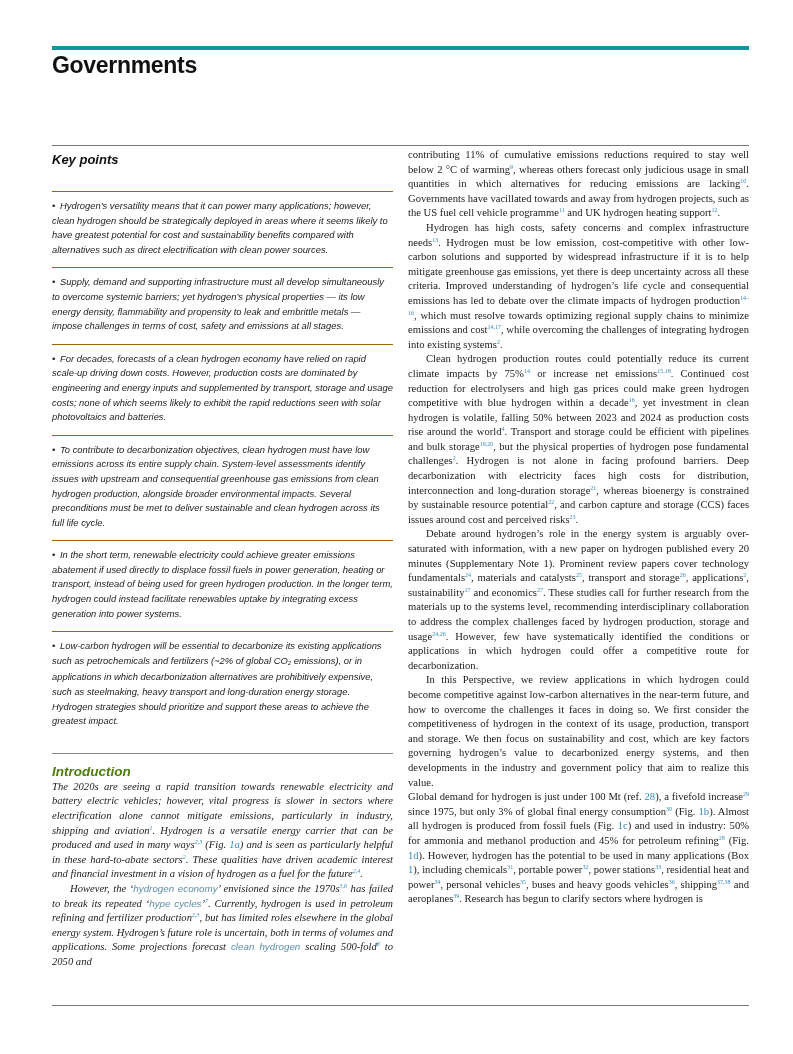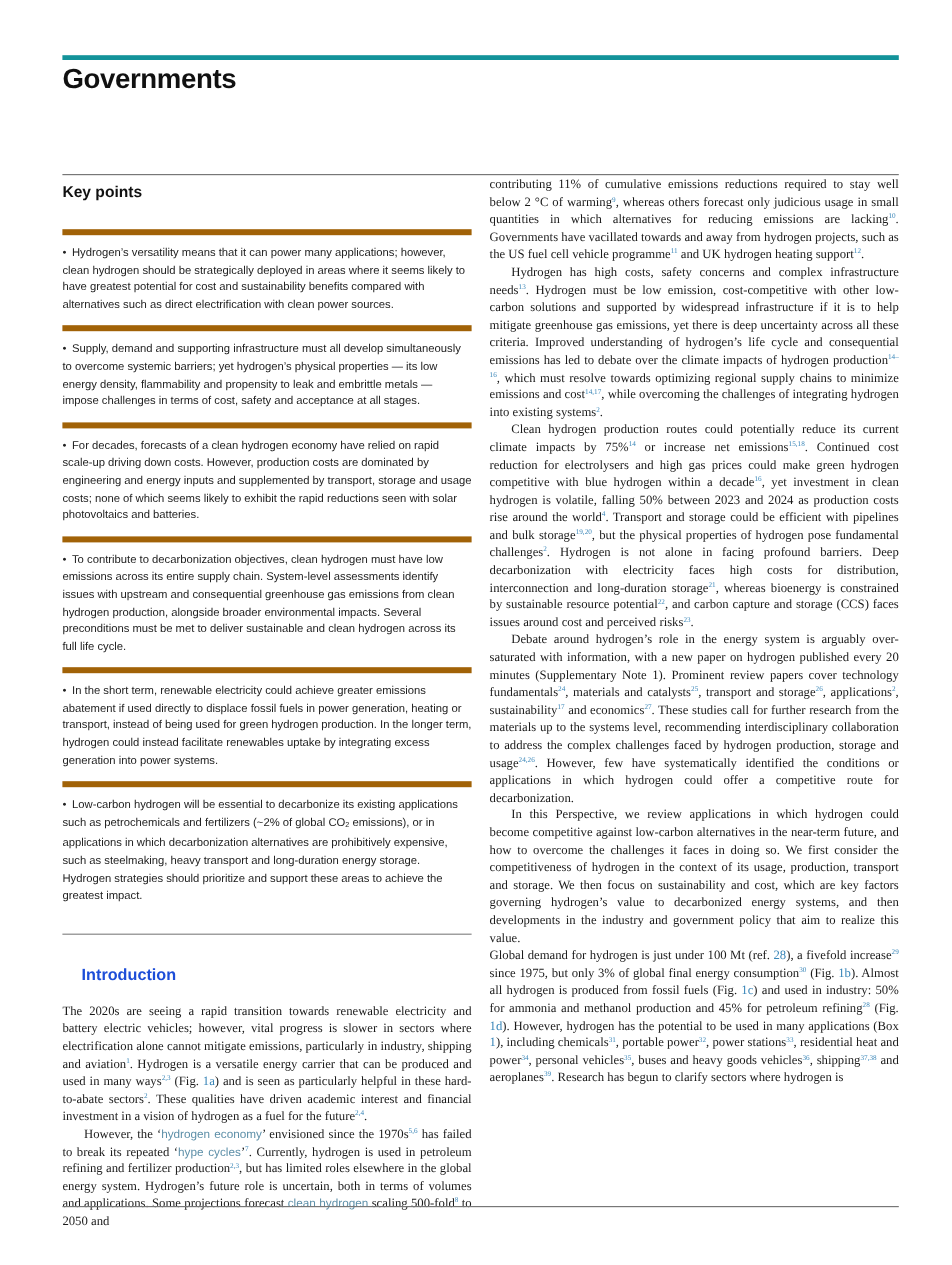--- a/index.html
+++ b/index.html
@@ -1,28 +1,28 @@
 <!DOCTYPE html>
 <html><head>
 <meta charset="utf-8">
 <style>
   html, body { margin: 0; padding: 0; background: #ffffff; }
   body { width: 793px; height: 1054px; position: relative; overflow: hidden; color: #111; }
   .teal-rule { position: absolute; left: 52px; top: 46px; width: 697px; height: 4px; background: #13939a; }
   .headline { position: absolute; left: 52px; top: 52px; font-family: "Liberation Sans", sans-serif; font-weight: bold; font-size: 23px; letter-spacing: -0.3px; color: #111; }
   .top-rule { position: absolute; left: 52px; top: 145px; width: 697px; height: 1px; background: #777; }
 
-  .left-col { position: absolute; left: 52px; top: 146px; width: 341px; }
+  .left-col { position: absolute; left: 52px; top: 146px; width: 341px; font-style: italic; }
   .kp-title { font-family: "Liberation Sans", sans-serif; font-weight: bold; font-size: 13px; margin: 3px 0 0 0; height: 40px; line-height: 18px; padding-top: 2px; }
-  .kp-item { border-top: 5px solid #a16207; padding: 7px 0 10px 0; font-family: "Liberation Sans", sans-serif; font-size: 9.4px; line-height: 14.6px; color: #222; }
+  .kp-item { border-top: 1px solid #a16207; padding: 7px 0 10px 0; font-family: "Liberation Sans", sans-serif; font-size: 9.4px; line-height: 14.6px; color: #222; }
   .kp-item .bullet { display: inline-block; width: 8px; }
   .kp-item sub { font-size: 6px; vertical-align: -1px; }
   .kp-last { border-top: 1px solid #888; height: 10px; margin-top: 14px; }
 
-  .section-head { font-family: "Liberation Sans", sans-serif; font-weight: bold; font-size: 13.5px; line-height: 16px; margin: 16px; color: #1d4ed8; }
+  .section-head { font-family: "Liberation Sans", sans-serif; font-weight: bold; font-size: 13.5px; line-height: 16px; margin: 0; color: #4d7c0f; }
   .body-text { font-family: "Liberation Serif", serif; font-size: 10.6px; line-height: 14.6px; text-align: justify; color: #1a1a1a; margin: 0; }
   .body-text p { margin: 0; }
   .body-text p.indent { text-indent: 18px; }
   .body-text sup { font-size: 6px; color: #3a86b8; vertical-align: 4px; line-height: 0; }
   .link { color: #3a86b8; }
   .term { color: #5d8fa8; font-family: "Liberation Sans", sans-serif; font-size: 9.8px; }
 
   .right-col { position: absolute; left: 408px; top: 148px; width: 341px; }
   .usage-head { margin-top: 10px; }
 
@@ -35,21 +35,21 @@
 <body>
 
 <div class="teal-rule"></div>
 <div class="headline">Governments</div>
 <div class="top-rule"></div>
 
 <div class="left-col">
   <div class="kp-title">Key points</div>
 
   <div class="kp-item"><span class="bullet">•</span><span>Hydrogen’s versatility means that it can power many applications; however, clean hydrogen should be strategically deployed in areas where it seems likely to have greatest potential for cost and sustainability benefits compared with alternatives such as direct electrification with clean power sources.</span></div>
-  <div class="kp-item"><span class="bullet">•</span><span>Supply, demand and supporting infrastructure must all develop simultaneously to overcome systemic barriers; yet hydrogen’s physical properties — its low energy density, flammability and propensity to leak and embrittle metals — impose challenges in terms of cost, safety and acceptance at all stages.</span></div>
+  <div class="kp-item"><span class="bullet">•</span><span>Supply, demand and supporting infrastructure must all develop simultaneously to overcome systemic barriers; yet hydrogen’s physical properties — its low energy density, flammability and propensity to leak and embrittle metals — impose challenges in terms of cost, safety and emissions at all stages.</span></div>
   <div class="kp-item"><span class="bullet">•</span><span>For decades, forecasts of a clean hydrogen economy have relied on rapid scale-up driving down costs. However, production costs are dominated by engineering and energy inputs and supplemented by transport, storage and usage costs; none of which seems likely to exhibit the rapid reductions seen with solar photovoltaics and batteries.</span></div>
   <div class="kp-item"><span class="bullet">•</span><span>To contribute to decarbonization objectives, clean hydrogen must have low emissions across its entire supply chain. System-level assessments identify issues with upstream and consequential greenhouse gas emissions from clean hydrogen production, alongside broader environmental impacts. Several preconditions must be met to deliver sustainable and clean hydrogen across its full life cycle.</span></div>
   <div class="kp-item"><span class="bullet">•</span><span>In the short term, renewable electricity could achieve greater emissions abatement if used directly to displace fossil fuels in power generation, heating or transport, instead of being used for green hydrogen production. In the longer term, hydrogen could instead facilitate renewables uptake by integrating excess generation into power systems.</span></div>
   <div class="kp-item"><span class="bullet">•</span><span>Low-carbon hydrogen will be essential to decarbonize its existing applications such as petrochemicals and fertilizers (~2% of global CO</span><sub>2</sub><span> emissions), or in applications in which decarbonization alternatives are prohibitively expensive, such as steelmaking, heavy transport and long-duration energy storage. Hydrogen strategies should prioritize and support these areas to achieve the greatest impact.</span></div>
   <div class="kp-last"></div>
 
   <div class="section-head">Introduction</div>
   <div class="body-text">
     <p><span>The 2020s are seeing a rapid transition towards renewable electricity and battery electric vehicles; however, vital progress is slower in sectors where electrification alone cannot mitigate emissions, particularly in industry, shipping and aviation</span><sup>1</sup><span>. Hydrogen is a versatile energy carrier that can be produced and used in many ways</span><sup>2,3</sup><span> (Fig. </span><span class="link">1a</span><span>) and is seen as particularly helpful in these hard-to-abate sectors</span><sup>2</sup><span>. These qualities have driven academic interest and financial investment in a vision of hydrogen as a fuel for the future</span><sup>2,4</sup><span>.</span></p>
     <p class="indent"><span>However, the ‘</span><span class="term">hydrogen economy</span><span>’ envisioned since the 1970s</span><sup>5,6</sup><span> has failed to break its repeated ‘</span><span class="term">hype cycles</span><span>’</span><sup>7</sup><span>. Currently, hydrogen is used in petroleum refining and fertilizer production</span><sup>2,3</sup><span>, but has limited roles elsewhere in the global energy system. Hydrogen’s future role is uncertain, both in terms of volumes and applications. Some projections forecast </span><span class="term">clean hydrogen</span><span> scaling 500-fold</span><sup>8</sup><span> to 2050 and</span></p>

